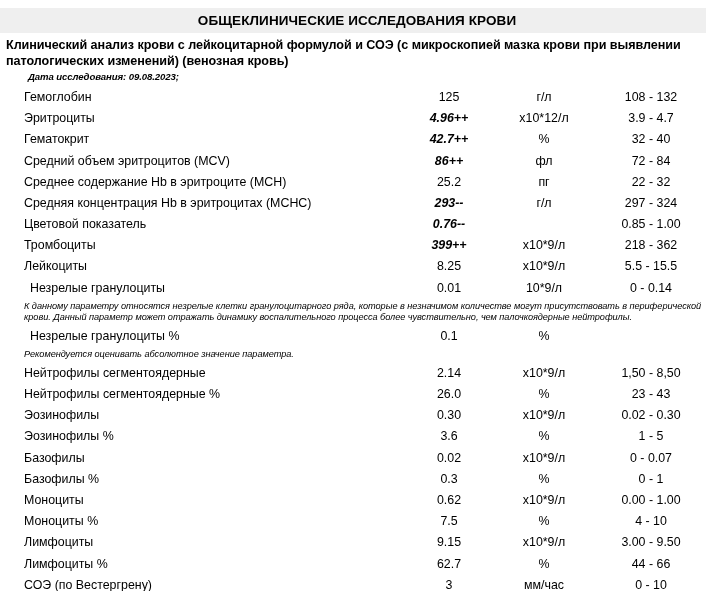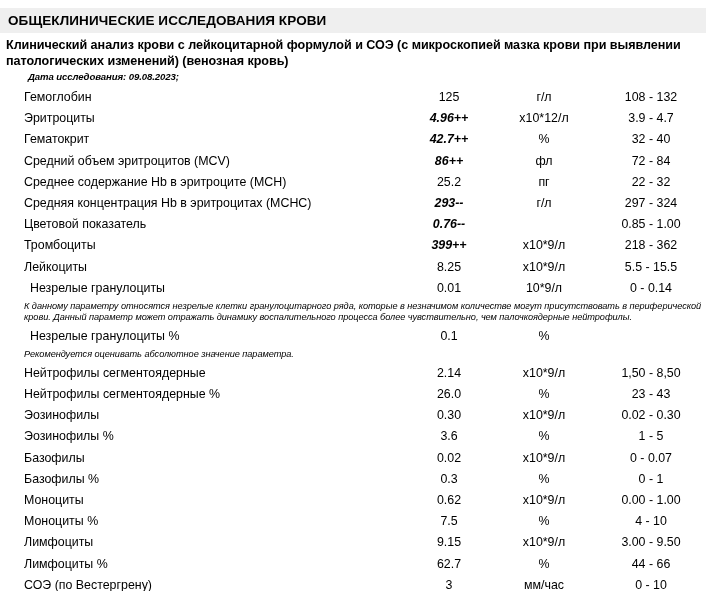--- a/index.html
+++ b/index.html
@@ -25,21 +25,21 @@
   
   .section-band {
     background: #efefef;
     border-top: 1px solid #3d3d3d;
     padding: 5px 0 5px 8px;
     font-size: 13.5px;
     font-weight: bold;
     letter-spacing: 0.1px;
     line-height: 15px;
   }
-  .section-band.first { border-top: none; margin-top: 8px; }
+  .section-band.first { border-top: none; margin-top: 8px; text-align: center; }
 
   
   .panel-title {
     font-size: 12.6px;
     font-weight: bold;
     line-height: 15.5px;
     padding: 5px 6px 0 6px;
     letter-spacing: -0.05px;
   }
   .panel-date {
@@ -48,21 +48,21 @@
     font-weight: bold;
     padding: 2px 0 0 28px;
     line-height: 12px;
     letter-spacing: -0.1px;
   }
 
   
   .rows { margin-top: 4px; }
   .row {
     display: flex;
-    align-items: flex-start;
+    align-items: flex-end;
     font-size: 12.4px;
     line-height: 21.2px;
     height: 21.2px;
   }
   .c-name {
     width: 406px;
     padding-left: 24px;
     box-sizing: border-box;
     white-space: nowrap;
     overflow: hidden;

